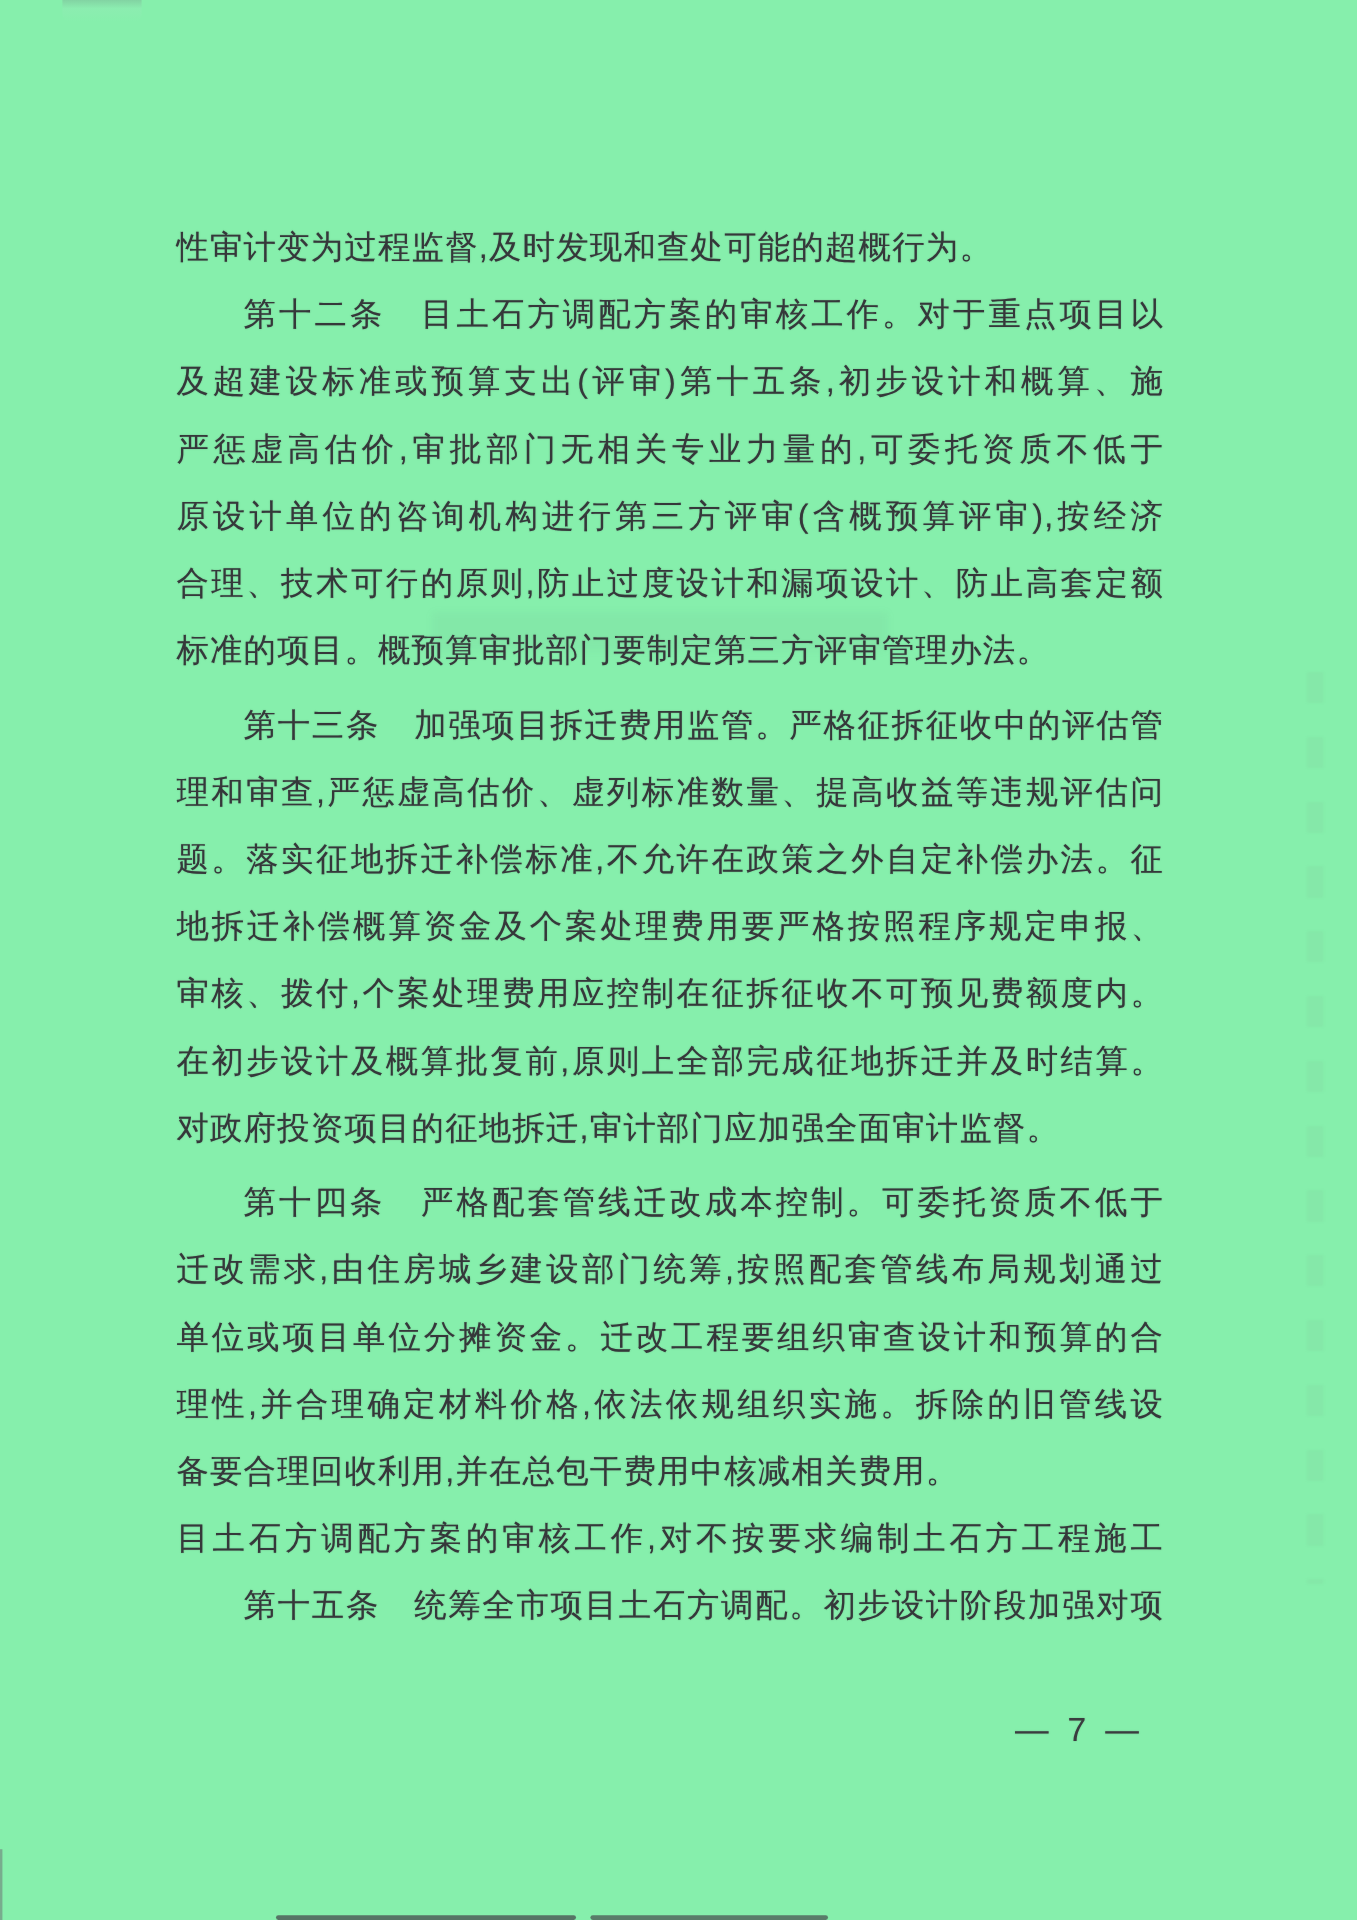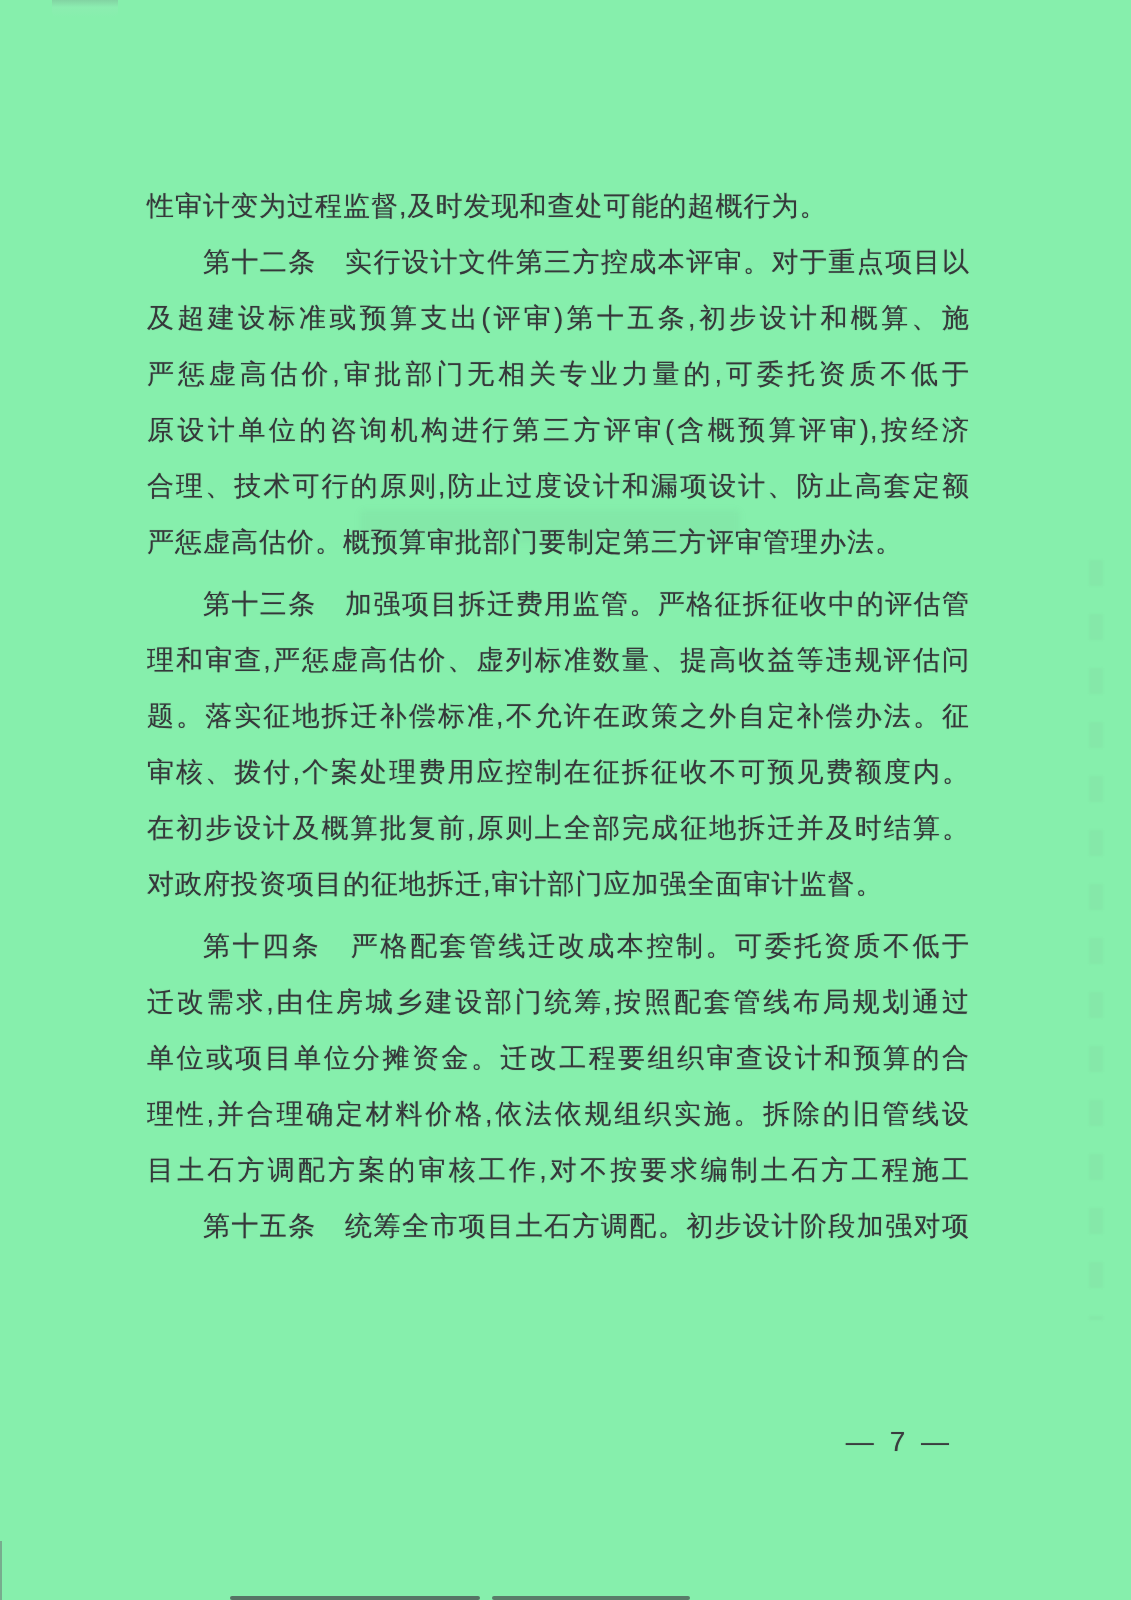--- a/index.html
+++ b/index.html
@@ -89,42 +89,44 @@
   <div class="artifact ghost-bleed"></div>
   <div class="artifact ghost-margin"></div>
 
   <div class="doc-body">
 
     <p class="para">
       <span class="line">性审计变为过程监督,及时发现和查处可能的超概行为。</span>
     </p>
 
     <p class="para">
-      <span class="line fill indent">第十二条　实行设计文件第三方控成本评审。对于重点项目以</span>
+      <span class="line fill indent">第十二条　目土石方调配方案的审核工作。对于重点项目以</span>
       <span class="line fill">及超建设标准或预算支出(评审)第十五条,初步设计和概算、施</span>
       <span class="line fill">严惩虚高估价,审批部门无相关专业力量的,可委托资质不低于</span>
       <span class="line fill">原设计单位的咨询机构进行第三方评审(含概预算评审),按经济</span>
       <span class="line fill">合理、技术可行的原则,防止过度设计和漏项设计、防止高套定额</span>
-      <span class="line">严惩虚高估价。概预算审批部门要制定第三方评审管理办法。</span>
+      <span class="line">标准的项目。概预算审批部门要制定第三方评审管理办法。</span>
     </p>
 
     <p class="para gap">
       <span class="line fill indent">第十三条　加强项目拆迁费用监管。严格征拆征收中的评估管</span>
       <span class="line fill">理和审查,严惩虚高估价、虚列标准数量、提高收益等违规评估问</span>
       <span class="line fill">题。落实征地拆迁补偿标准,不允许在政策之外自定补偿办法。征</span>
+      <span class="line fill">地拆迁补偿概算资金及个案处理费用要严格按照程序规定申报、</span>
       <span class="line fill">审核、拨付,个案处理费用应控制在征拆征收不可预见费额度内。</span>
       <span class="line fill">在初步设计及概算批复前,原则上全部完成征地拆迁并及时结算。</span>
       <span class="line">对政府投资项目的征地拆迁,审计部门应加强全面审计监督。</span>
     </p>
 
     <p class="para gap">
       <span class="line fill indent">第十四条　严格配套管线迁改成本控制。可委托资质不低于</span>
       <span class="line fill">迁改需求,由住房城乡建设部门统筹,按照配套管线布局规划通过</span>
       <span class="line fill">单位或项目单位分摊资金。迁改工程要组织审查设计和预算的合</span>
       <span class="line fill">理性,并合理确定材料价格,依法依规组织实施。拆除的旧管线设</span>
+      <span class="line">备要合理回收利用,并在总包干费用中核减相关费用。</span>
     </p>
 
     <p class="para">
       <span class="line fill">目土石方调配方案的审核工作,对不按要求编制土石方工程施工</span>
       <span class="line fill indent">第十五条　统筹全市项目土石方调配。初步设计阶段加强对项</span>
     </p>
 
   </div>
 
   <div class="page-number">— 7 —</div>

